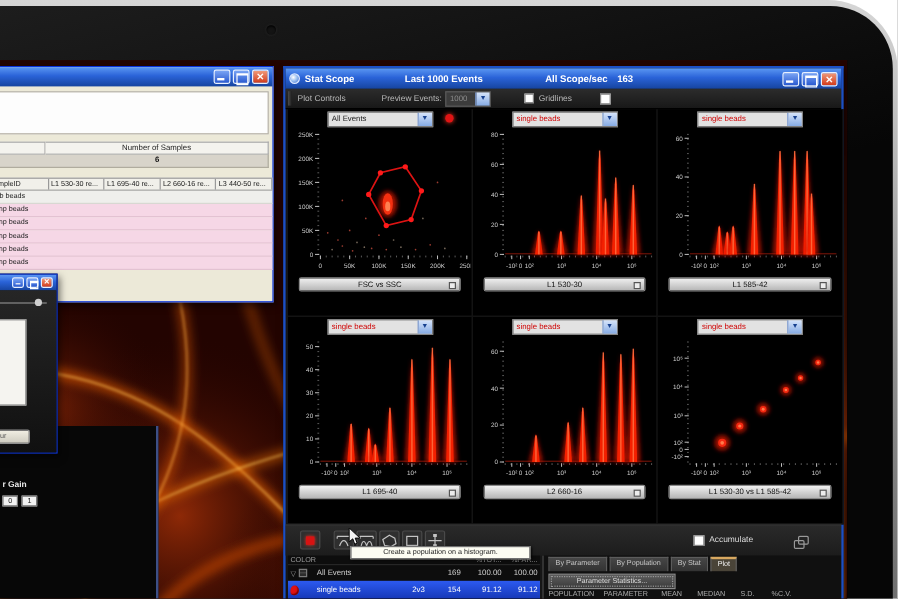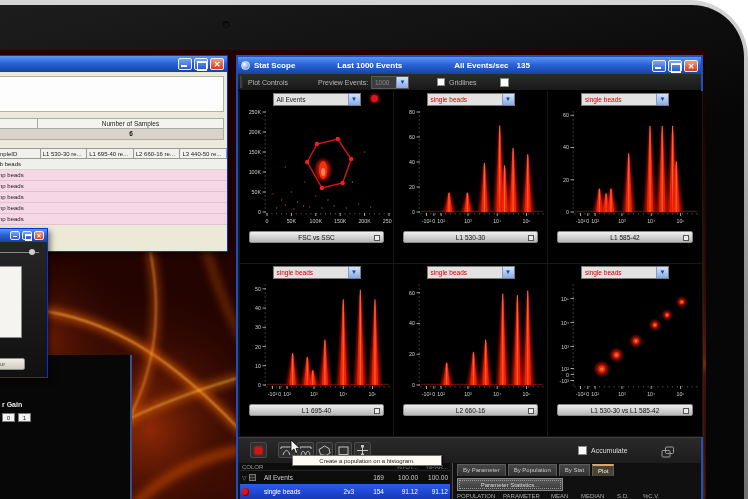--- a/index.html
+++ b/index.html
@@ -247,22 +247,22 @@
       </div>
       <div class="dlg-btn">our</div>
     </div>
   </div>
 
   <div class="xp-win win-scope">
     <div class="scope-title">
       <span class="scope-ico"></span>
       <span>Stat Scope</span>
       <span class="st-ev">Last 1000 Events</span>
-      <span class="st-rate">All Events/sec</span>
-      <span class="st-rateval">135</span>
+      <span class="st-rate">All Scope/sec</span>
+      <span class="st-rateval">163</span>
       <span class="xp-btns">
         <span class="xpb min"></span>
         <span class="xpb max"></span>
         <span class="xpb close"></span>
       </span>
     </div>
 
     <div class="scope-toolbar">
       <span class="grip"></span>
       <span class="tb-plotctl">Plot Controls</span>

